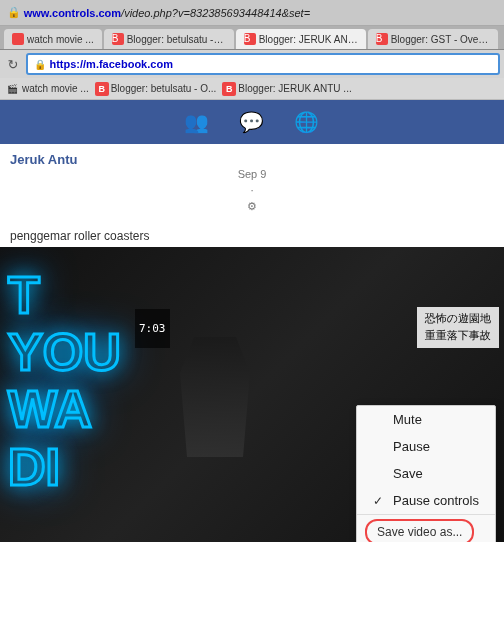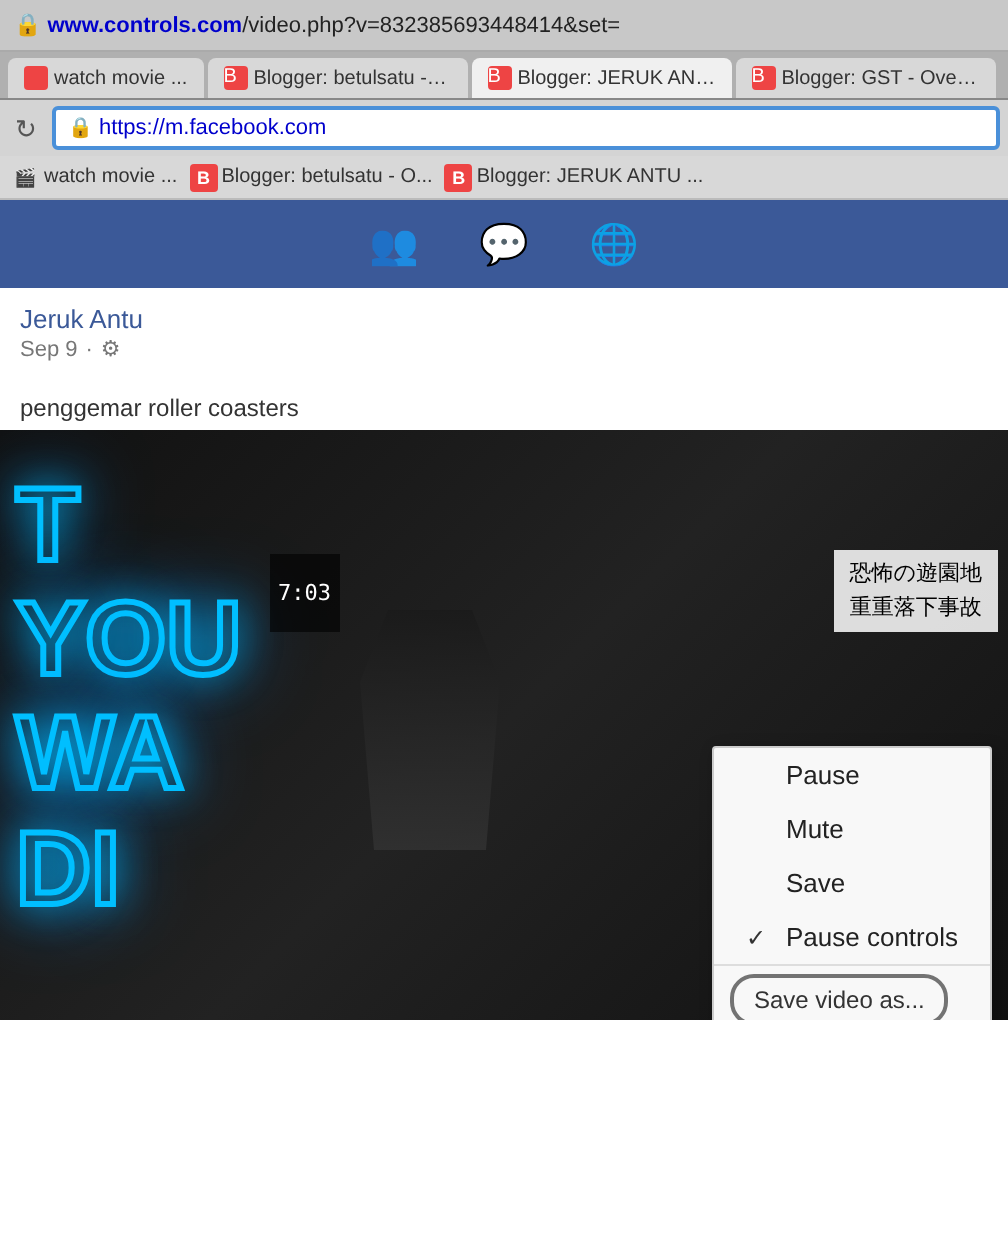--- a/index.html
+++ b/index.html
@@ -20,21 +20,21 @@
       border-radius: 3px;
       flex: 1;
       padding: 2px 6px;
       font-size: 11px;
       height: 22px;
       overflow: hidden;
       white-space: nowrap;
     }
     .lock-icon { color: #4a8; margin-right: 3px; font-size: 10px; }
     .address-text { color: #333; font-size: 11px; }
-    .address-blue { color: #00c; font-weight: normal; }
+    .address-blue { color: #00c; font-weight: bold; }
     .bookmark-icon {
       width: 14px;
       height: 14px;
       border-radius: 2px;
       display: inline-flex;
       align-items: center;
       justify-content: center;
       font-size: 9px;
       font-weight: bold;
       flex-shrink: 0;
@@ -59,21 +59,21 @@
       display: flex;
       align-items: center;
       height: 26px;
       font-size: 11px;
       overflow: hidden;
       white-space: nowrap;
       color: #222;
       border-bottom: 1px solid #aaa;
     }
     .top-url-bar .lock { color: #4a8; margin: 0 3px; }
-    .top-url-text { color: #222; font-size: 11px; }
+    .top-url-text { color: #222; font-size: 11px; font-style: italic; }
     .top-url-blue { color: #00c; font-weight: bold; font-size: 11px; }
 
     
     .tabs-row {
       display: flex;
       background: #b0b0b0;
       height: 24px;
       align-items: flex-end;
       padding: 0 4px;
       gap: 2px;
@@ -134,31 +134,32 @@
       font-size: 20px;
     }
     .fb-nav-icon.active { color: white; }
 
     
     .post-area {
       background: #fff;
       padding: 8px 10px 4px 10px;
     }
     .post-author {
-      font-weight: normal;
+      font-weight: bold;
       font-size: 13px;
       color: #3b5998;
     }
     .post-meta {
       font-size: 11px;
       color: #777;
       display: flex;
       align-items: center;
       gap: 4px;
       margin-top: 1px;
+      flex-direction: column;
     }
     .post-text {
       font-size: 12px;
       color: #333;
       margin-top: 16px;
     }
 
     
     .video-container {
       position: relative;
@@ -187,21 +188,21 @@
     }
     
     .jp-text-box {
       position: absolute;
       top: 60px;
       right: 5px;
       background: rgba(255,255,255,0.85);
       padding: 4px 8px;
       font-size: 11px;
       color: #000;
-      font-family: Liberation Sans, sans-serif;
+      font-family: Liberation Mono, monospace;
       line-height: 1.5;
       text-align: center;
     }
     
     .video-timestamp {
       position: absolute;
       top: 62px;
       left: 135px;
       background: rgba(0,0,0,0.6);
       color: white;
@@ -240,21 +241,21 @@
       cursor: pointer;
       display: flex;
       align-items: center;
       gap: 6px;
     }
     .context-menu-divider { height: 1px; background: #ddd; margin: 0; }
     .check-mark { font-size: 12px; color: #333; width: 14px; }
     .save-video-btn {
       margin: 4px 8px 6px 8px;
       padding: 4px 10px;
-      border: 2px solid #737373;
+      border: 2px solid #ef4444;
       border-radius: 12px;
       background: transparent;
       color: #333;
       font-size: 12px;
       cursor: pointer;
       display: block;
       text-align: center;
     }
   </style>
 </head>
@@ -338,25 +339,25 @@
   <div class="jp-text-box">
     <div>恐怖の遊園地</div>
     <div>重重落下事故</div>
   </div>
 
   <div class="video-figure"></div>
 
   <div class="context-menu">
     <div class="context-menu-item">
       <span class="check-mark">&nbsp;</span>
-      <span>Pause</span>
+      <span>Mute</span>
     </div>
     <div class="context-menu-item">
       <span class="check-mark">&nbsp;</span>
-      <span>Mute</span>
+      <span>Pause</span>
     </div>
     <div class="context-menu-item">
       <span class="check-mark">&nbsp;</span>
       <span>Save</span>
     </div>
     <div class="context-menu-item">
       <span class="check-mark">✓</span>
       <span>Pause controls</span>
     </div>
     <div class="context-menu-divider"></div>

